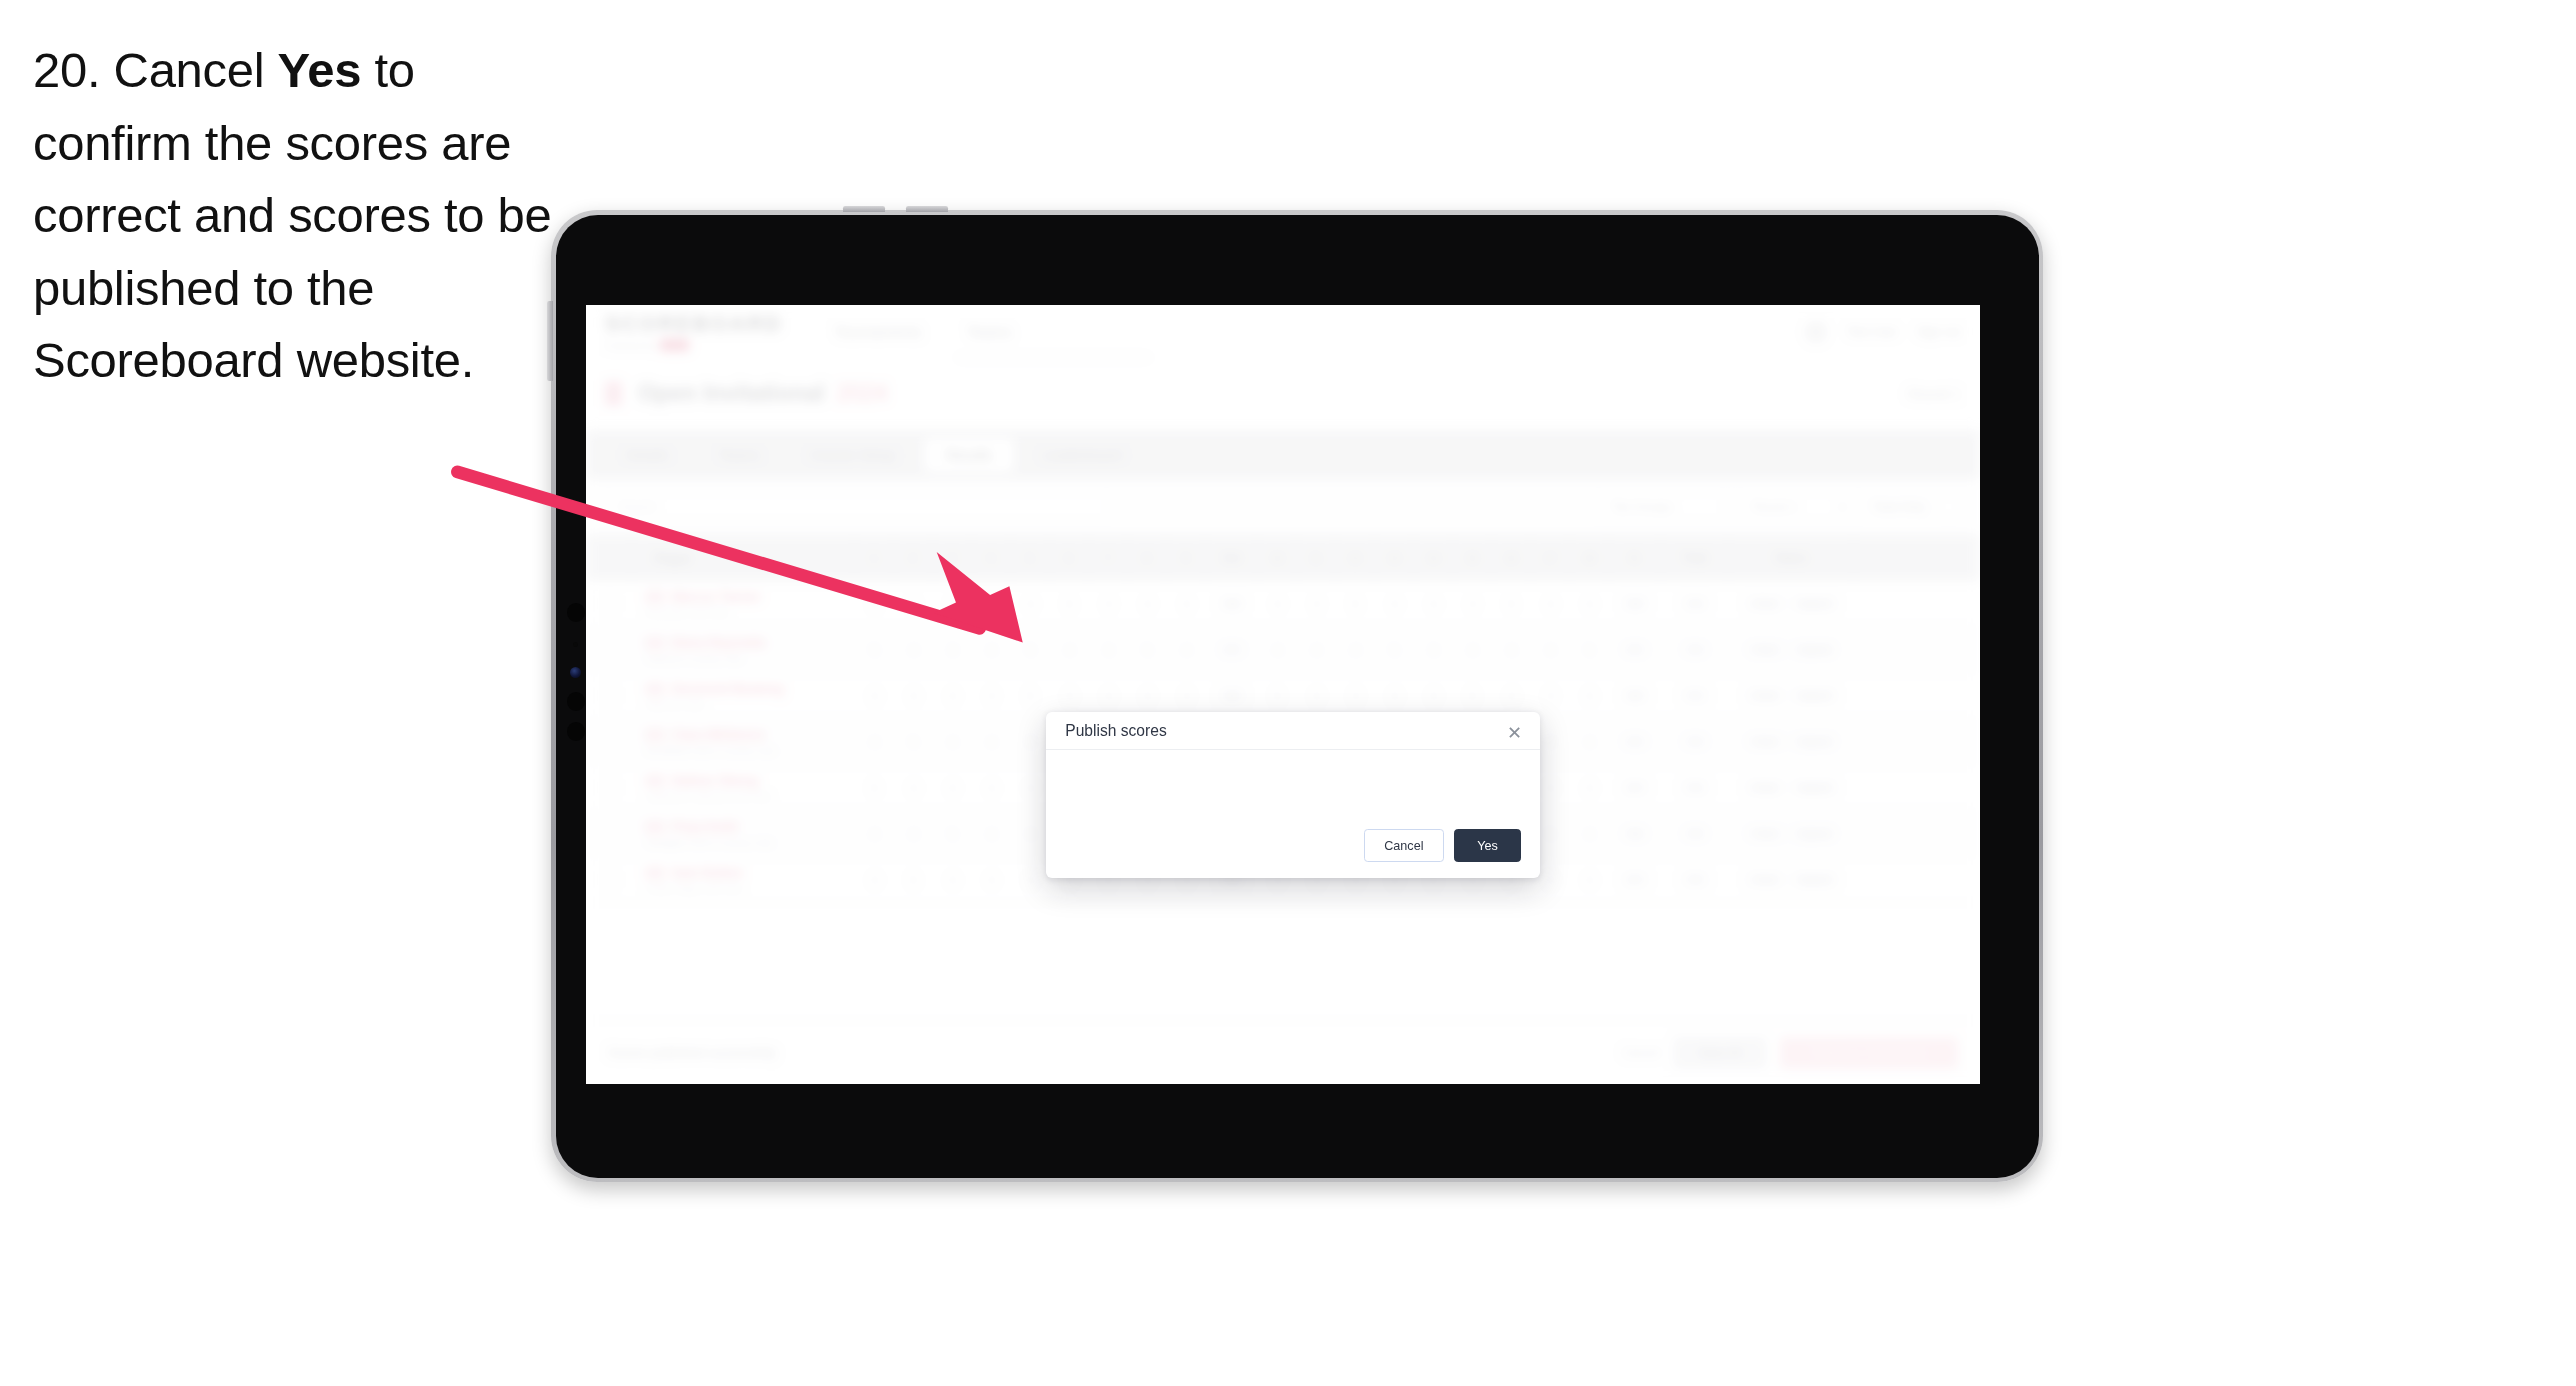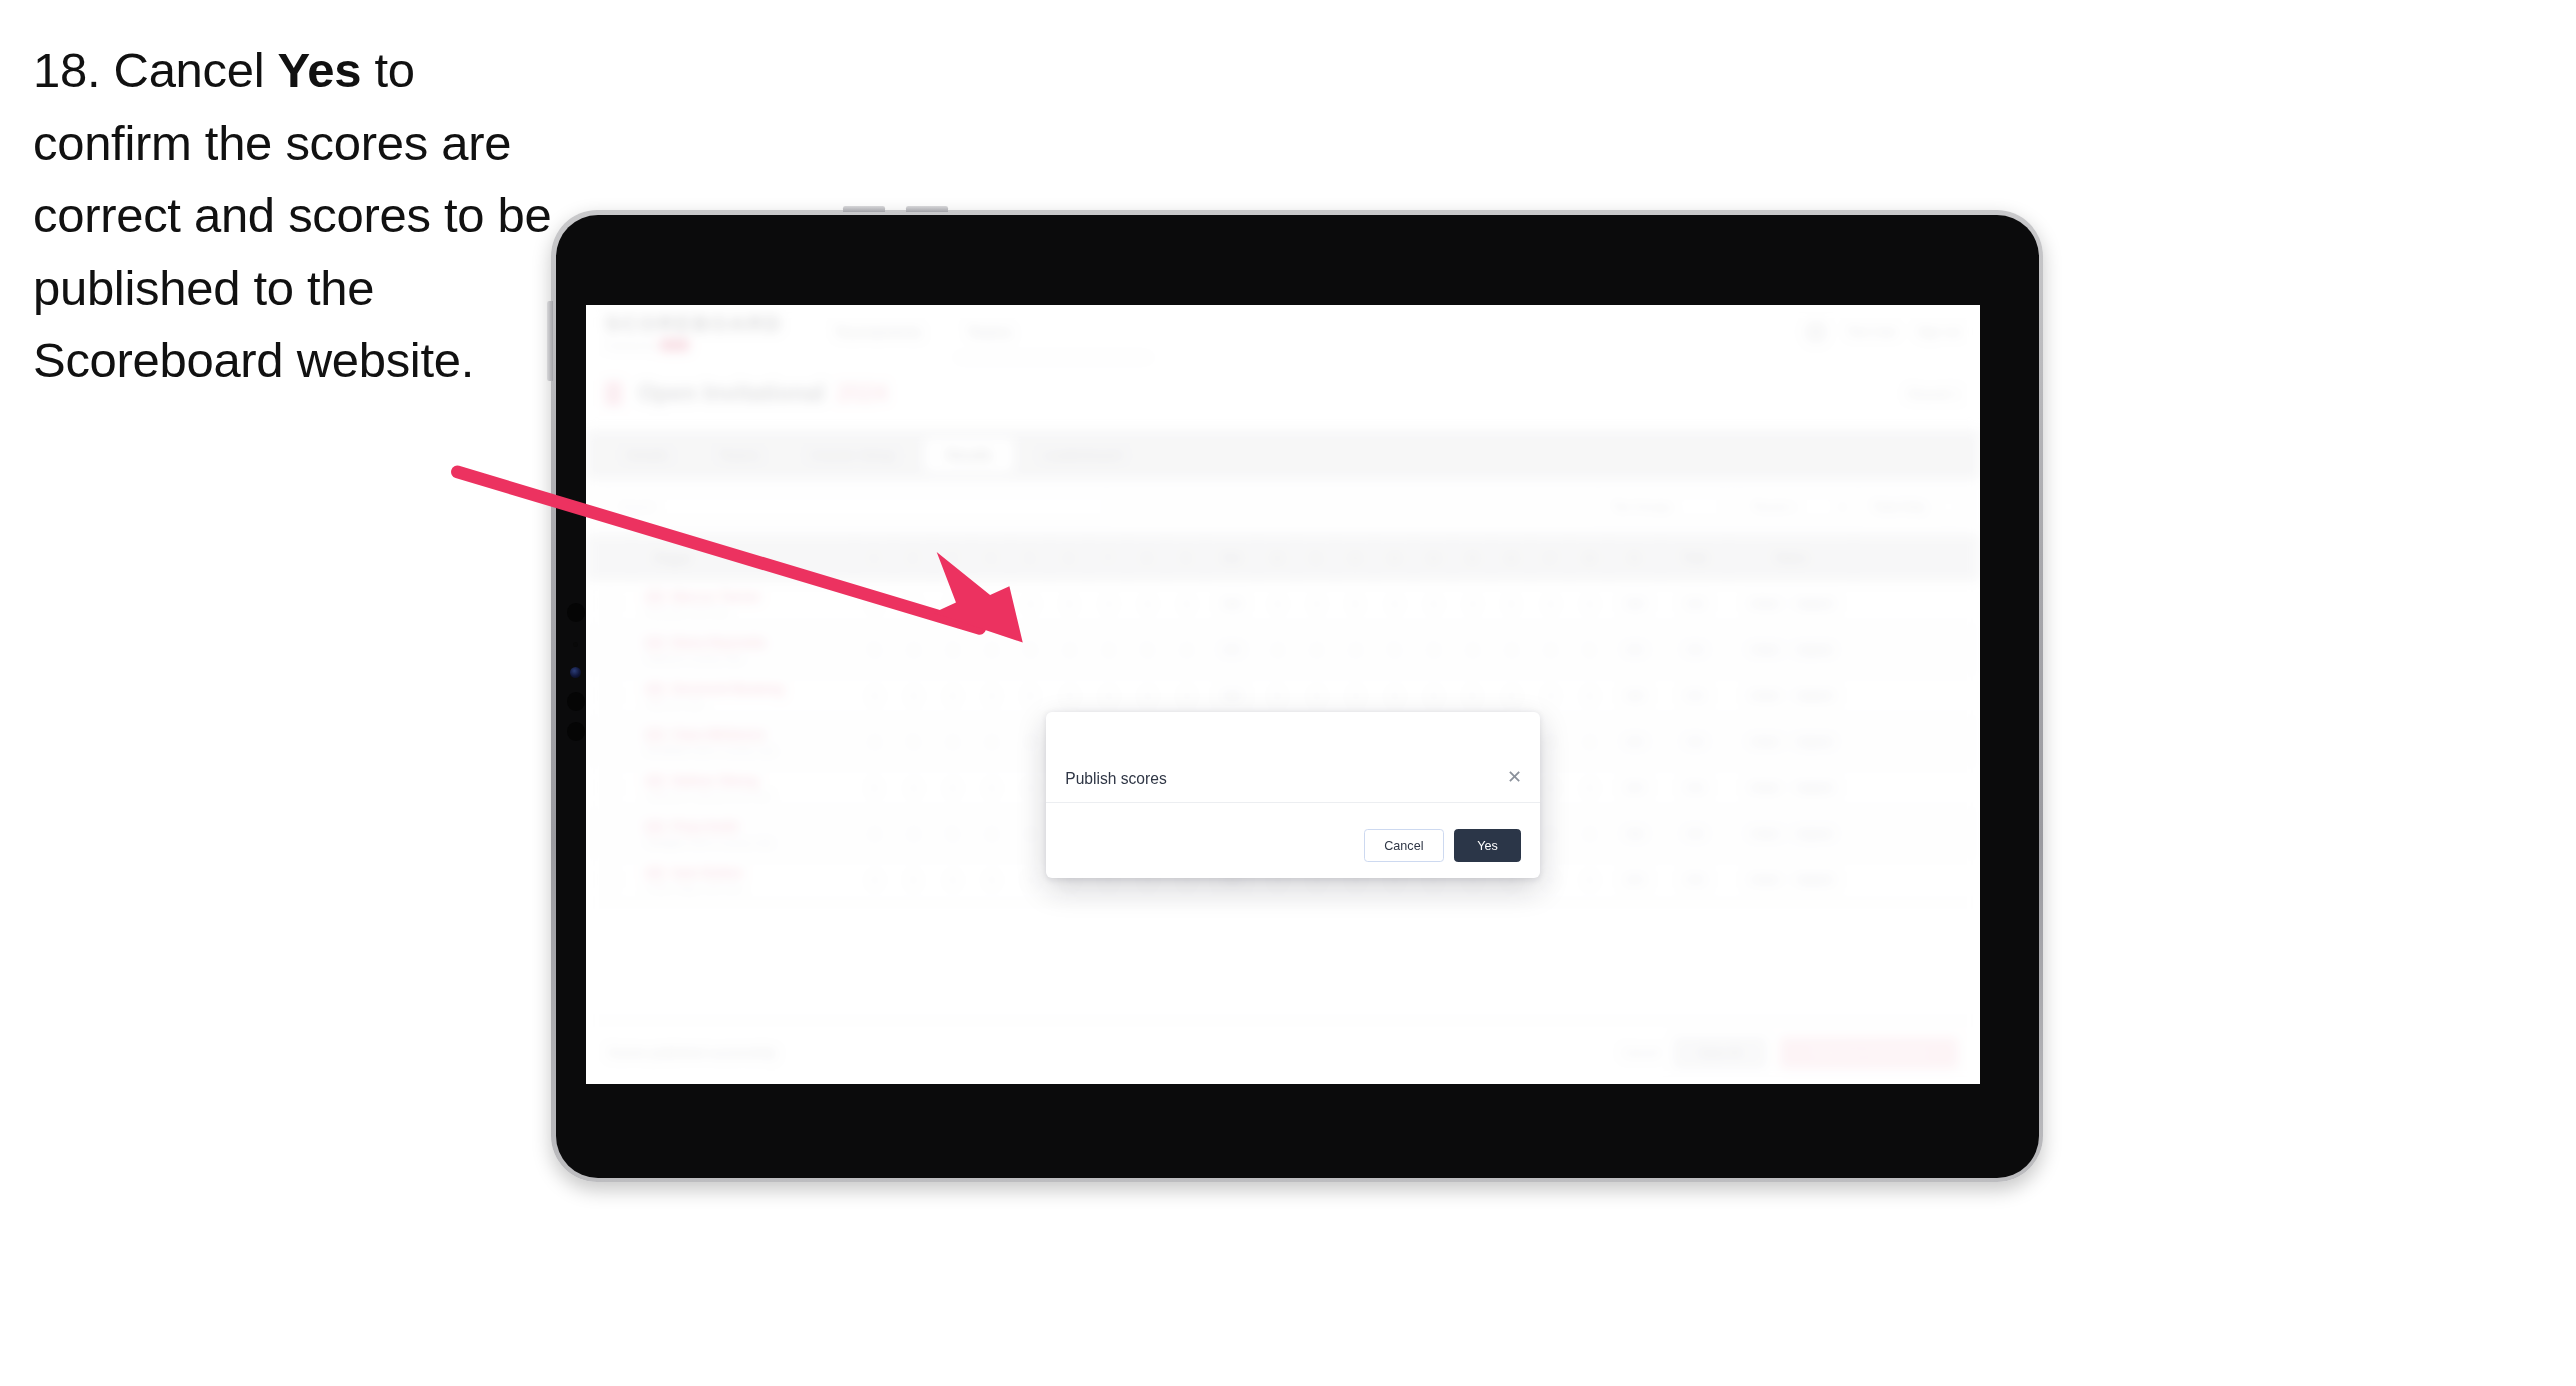--- a/index.html
+++ b/index.html
@@ -192,25 +192,24 @@
     left: 460px;
     top: 407px;
     width: 494px;
     height: 166px;
     background: #ffffff;
     border-radius: 6px;
     box-shadow: 0 10.4px 30px rgba(20,20,40,0.18), 0 1.5px 6px rgba(20,20,40,0.10);
   }
   .modal-head {
     position: relative;
-    height: 47px;
+    height: 38px;
     display:flex; align-items:center;
     padding: 0 19.3px;
     border-bottom: 0.7px solid #eceef1;
-    margin-top: 44px;
   }
   .modal-title { font-size: 15.6px; color: #2f3645; font-weight: 500; }
   .modal-close {
     position:absolute; right: 15px; top: 10.4px;
     width: 21px; height: 21px; display:flex; align-items:center; justify-content:center;
     color:#8b919b; font-size: 18px; line-height:1; cursor:pointer;
   }
   .modal-body { padding: 16.3px 19.3px 0 19.3px; }
   .modal-msg { font-size: 12px; color: #6c727e; }
   .modal-actions {
@@ -224,21 +223,21 @@
   .btn-cancel { background:#ffffff; color:#2f3645; border:0.7px solid #cdd9f0;margin-left:24px; }
   .btn-yes { background:#2b3648; color:#ffffff; border:0.7px solid #2b3648; padding: 8.2px 22px; }
 
   
   #arrow { position:absolute; left:0; top:0; width:2576px; height:1386px; pointer-events:none; }
 </style>
 </head>
 <body>
 
 <div id="instruction">
-  <span>18.</span>
+  <span>20.</span>
   <span>Cancel </span><span class="bold">Yes</span><span> to confirm the scores are correct and scores to be published to the Scoreboard website.</span>
 </div>
 
 <div id="tablet">
   <div class="tablet-outer"></div>
   <div class="edge-btn b1"></div>
   <div class="edge-btn b2"></div>
   <div class="edge-btn vol"></div>
   <div class="tablet-body"></div>
 

